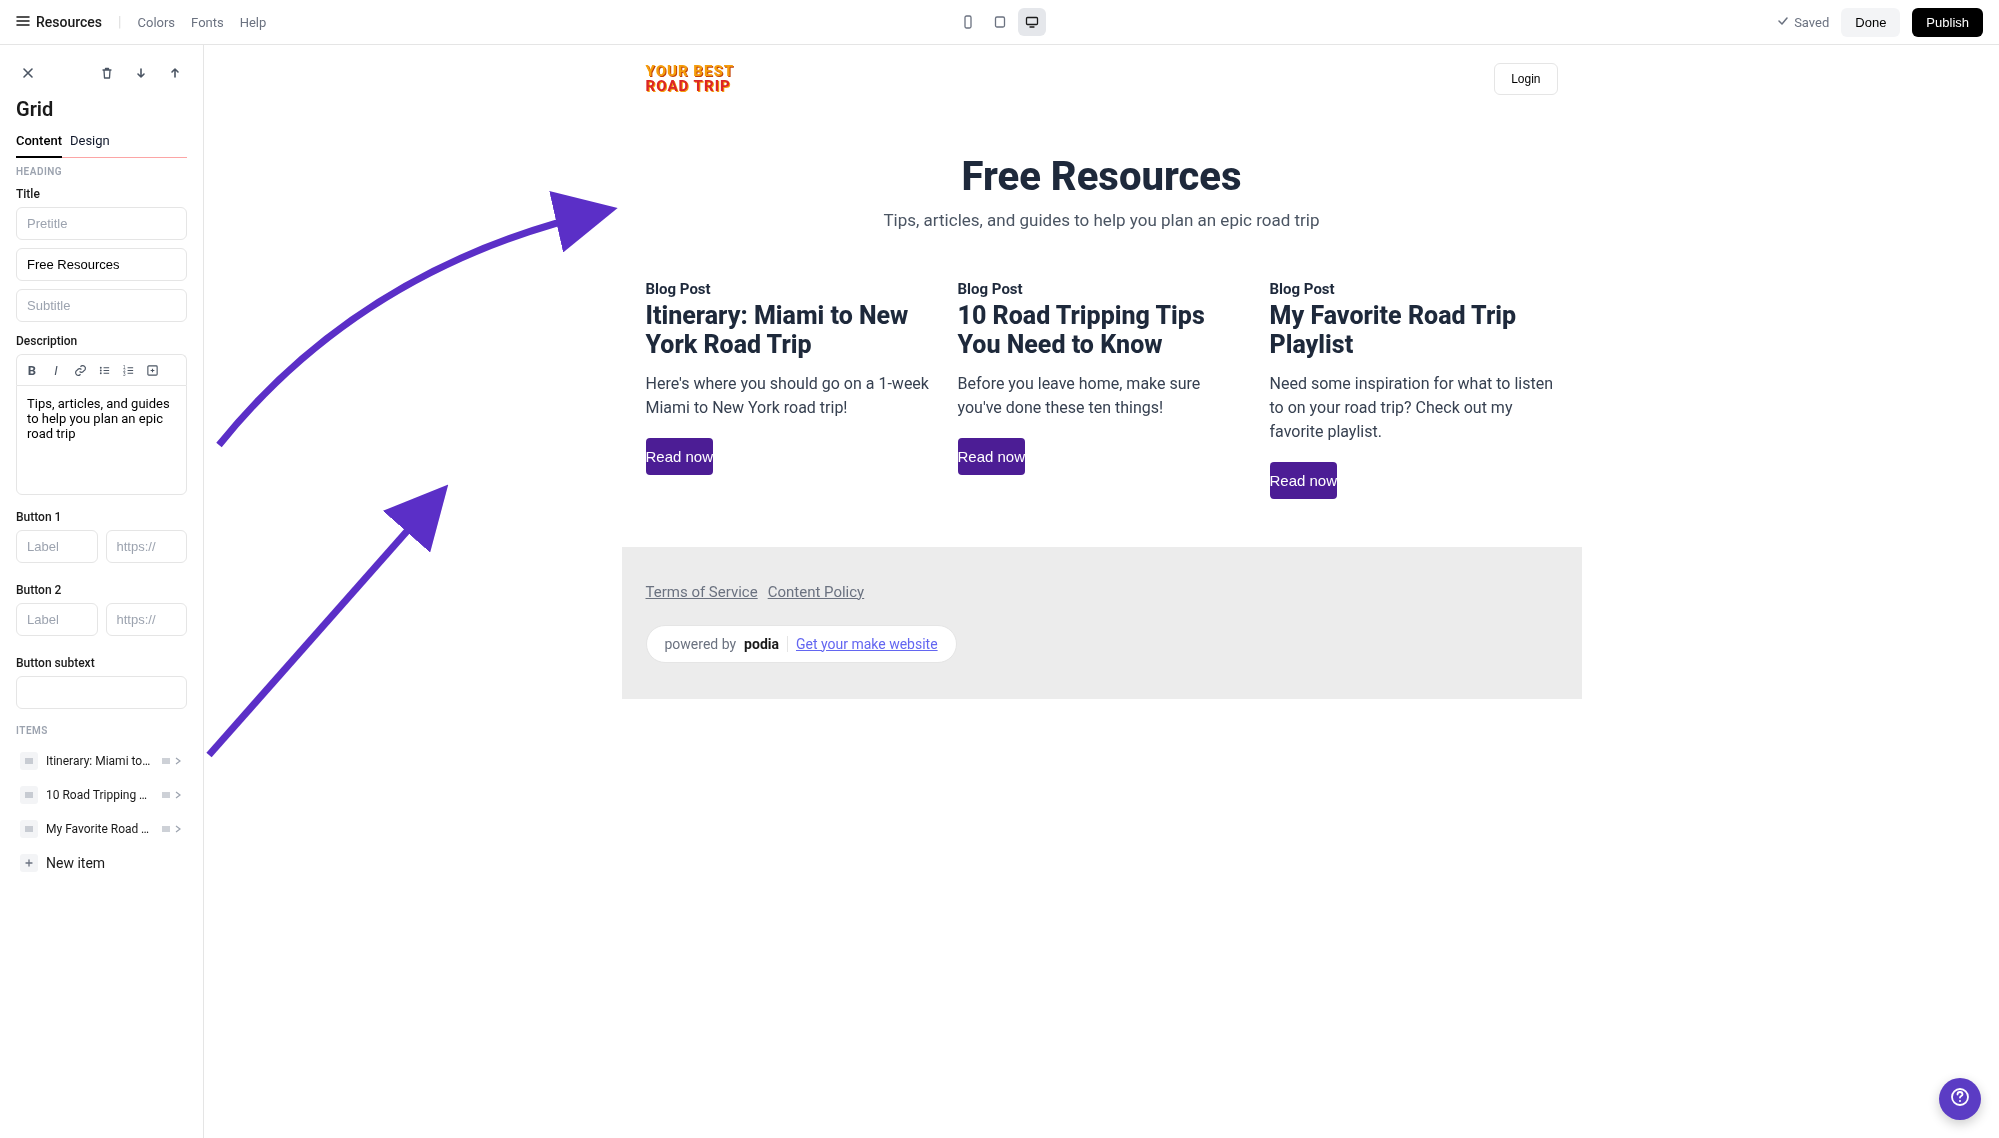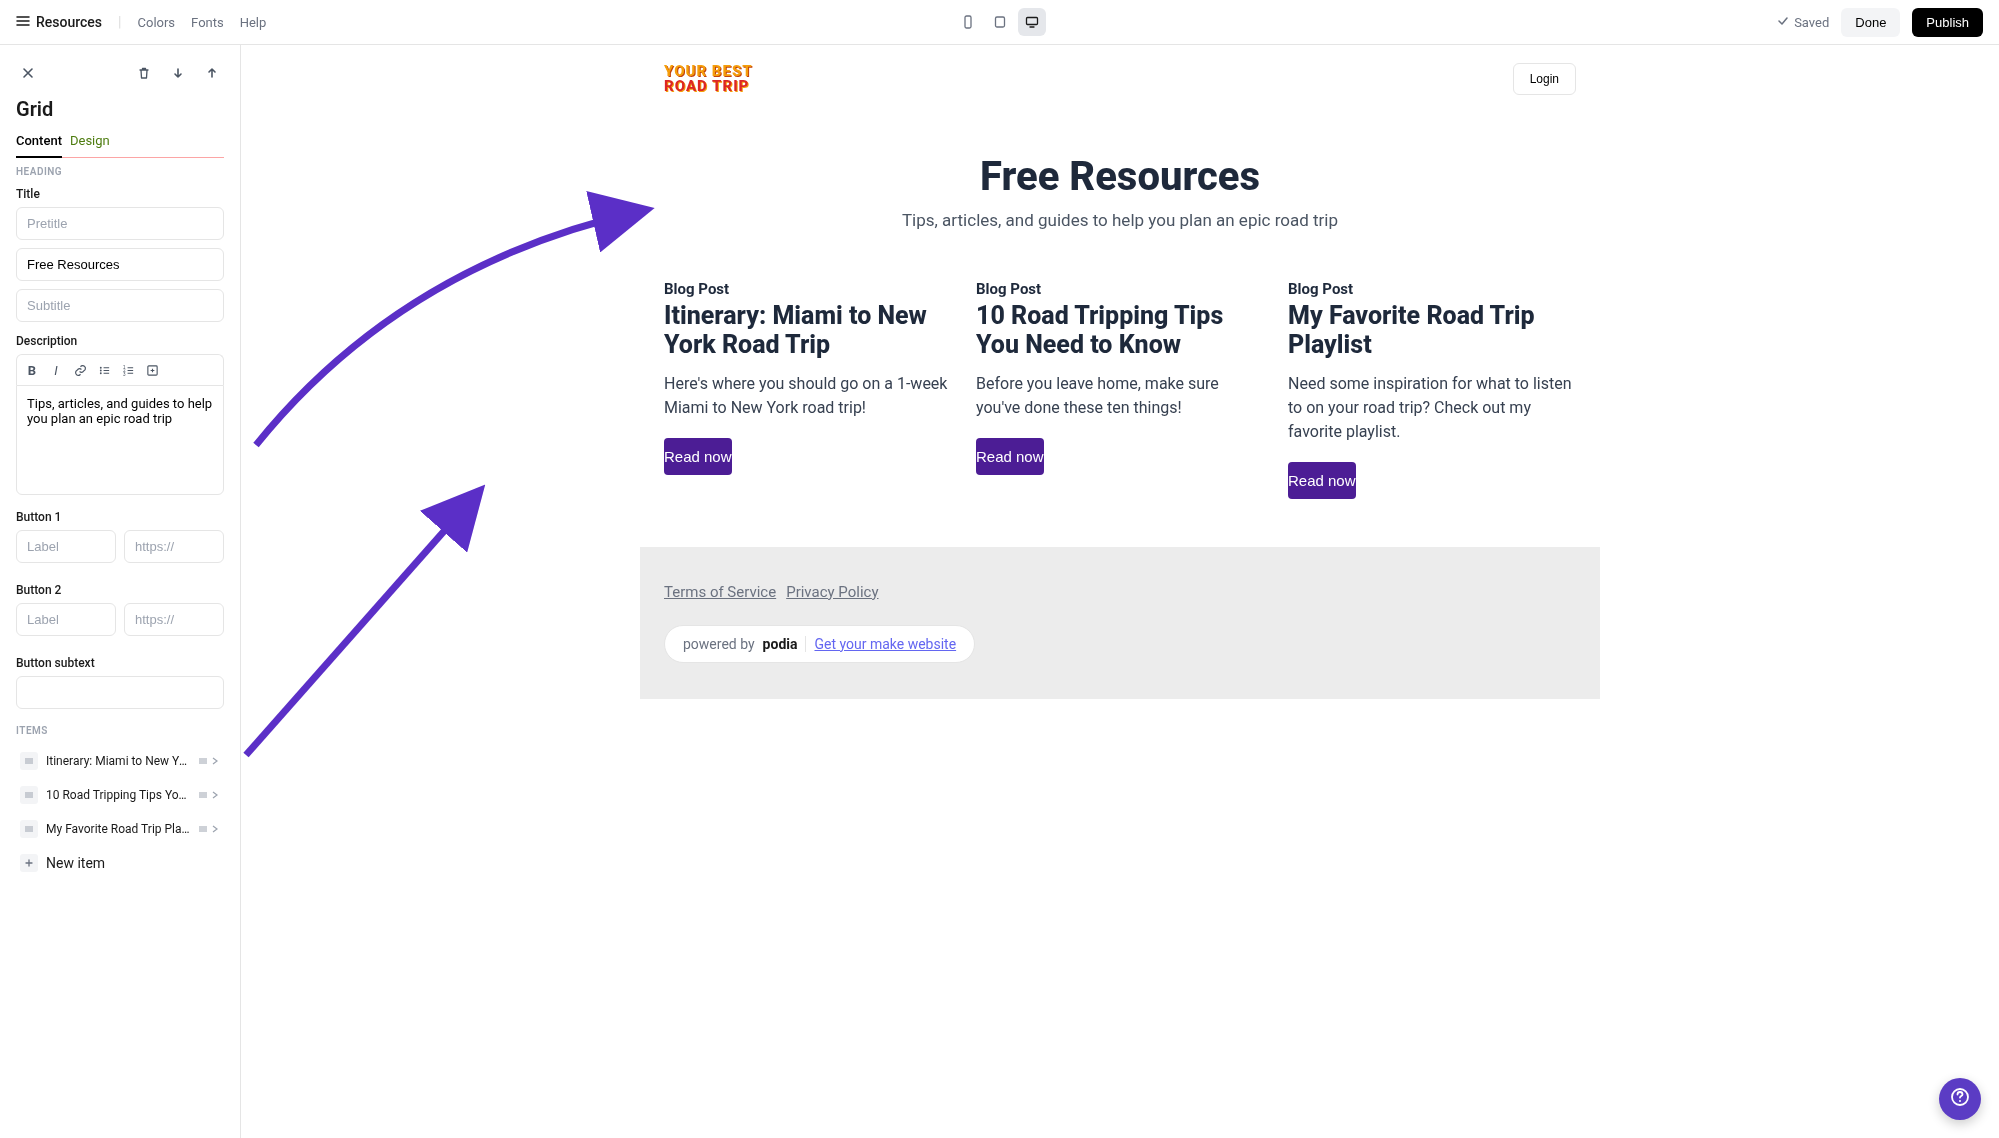--- a/index.html
+++ b/index.html
@@ -16,27 +16,27 @@
     .device-btn.active { background: #e5e7eb; color: #1a1a1a; }
     .topbar-right { display: flex; align-items: center; gap: 12px; }
     .saved { display: flex; align-items: center; gap: 4px; color: #6b7280; font-size: 13px; }
     .btn-done { background: #f3f4f6; border: none; padding: 7px 14px; border-radius: 6px; font-size: 13px; cursor: pointer; }
     .btn-publish { background: #000; color: #fff; border: none; padding: 7px 14px; border-radius: 6px; font-size: 13px; cursor: pointer; }
     
     
     .main { display: flex; height: calc(100vh - 45px); }
     
     
-    .sidebar { width: 241px; border-right: 1px solid #e5e5e5; padding: 16px; overflow-y: auto; }
+    .sidebar { width: 204px; border-right: 1px solid #e5e5e5; padding: 16px; overflow-y: auto; }
     .sidebar-header { display: flex; align-items: center; justify-content: space-between; margin-bottom: 12px; }
     .icon-btn { width: 24px; height: 24px; display: flex; align-items: center; justify-content: center; cursor: pointer; color: #4b5563; }
     .sidebar-header-right { display: flex; gap: 10px; }
     .sidebar-title { font-size: 20px; font-weight: 600; margin-bottom: 12px; }
     .tabs { display: flex; gap: 8px; border-bottom: 1px solid #fca5a5; margin-bottom: 8px; }
-    .tab { padding-bottom: 8px; font-size: 13px; color: #4d7c0f; cursor: pointer; }
+    .tab { padding-bottom: 8px; font-size: 13px; color: #0f172a; cursor: pointer; }
     .tab.active { color: #000; font-weight: 500; border-bottom: 2px solid #000; margin-bottom: -1px; }
     .section-label { font-size: 10px; letter-spacing: 0.5px; color: #9ca3af; font-weight: 600; margin-bottom: 10px; }
     .field-label { font-size: 12px; font-weight: 500; margin-bottom: 6px; }
     .input { width: 100%; border: 1px solid #e5e5e5; border-radius: 6px; padding: 8px 10px; font-size: 13px; margin-bottom: 8px; outline: none; }
     .input::placeholder { color: #9ca3af; }
     .toolbar { display: flex; gap: 2px; border: 1px solid #e5e5e5; border-bottom: none; border-radius: 6px 6px 0 0; padding: 4px; }
     .toolbar-btn { width: 22px; height: 22px; display: flex; align-items: center; justify-content: center; cursor: pointer; color: #4b5563; font-size: 13px; border-radius: 3px; }
     .textarea { width: 100%; border: 1px solid #e5e5e5; border-radius: 0 0 6px 6px; padding: 10px; font-size: 13px; min-height: 110px; resize: none; outline: none; font-family: inherit; margin-bottom: 12px; }
     .row-2 { display: flex; gap: 8px; }
     .row-2 .input { flex: 1; }
@@ -317,21 +317,21 @@
           <div class="card-cat">Blog Post</div>
           <h3 class="card-title">My Favorite Road Trip Playlist</h3>
           <p class="card-desc">Need some inspiration for what to listen to on your road trip? Check out my favorite playlist.</p>
           <button class="card-btn">Read now</button>
         </div>
       </div>
 
       <div class="footer">
         <div class="footer-links">
           <a href="#">Terms of Service</a>
-          <a href="#">Privacy Policy</a>
+          <a href="#">Content Policy</a>
         </div>
         <div class="powered-pill">
           <span class="powered-by">powered by</span>
           <span class="podia">podia</span>
           <span class="powered-sep"></span>
           <a href="#" class="powered-link">Get your make website</a>
         </div>
       </div>
     </div>
 

